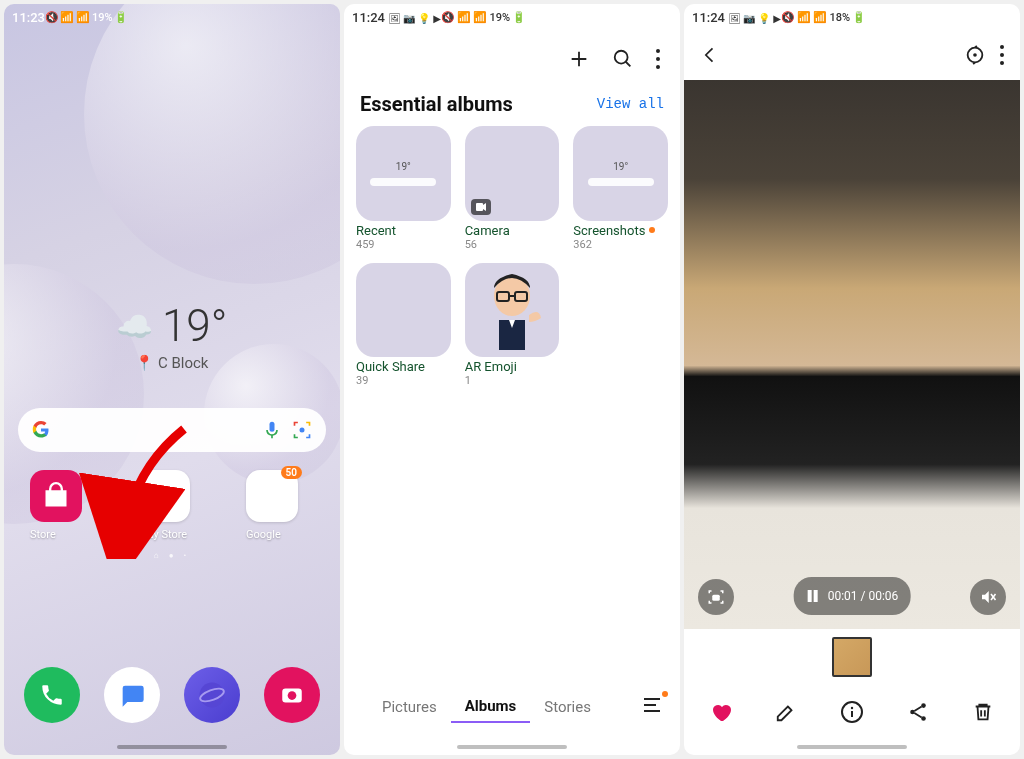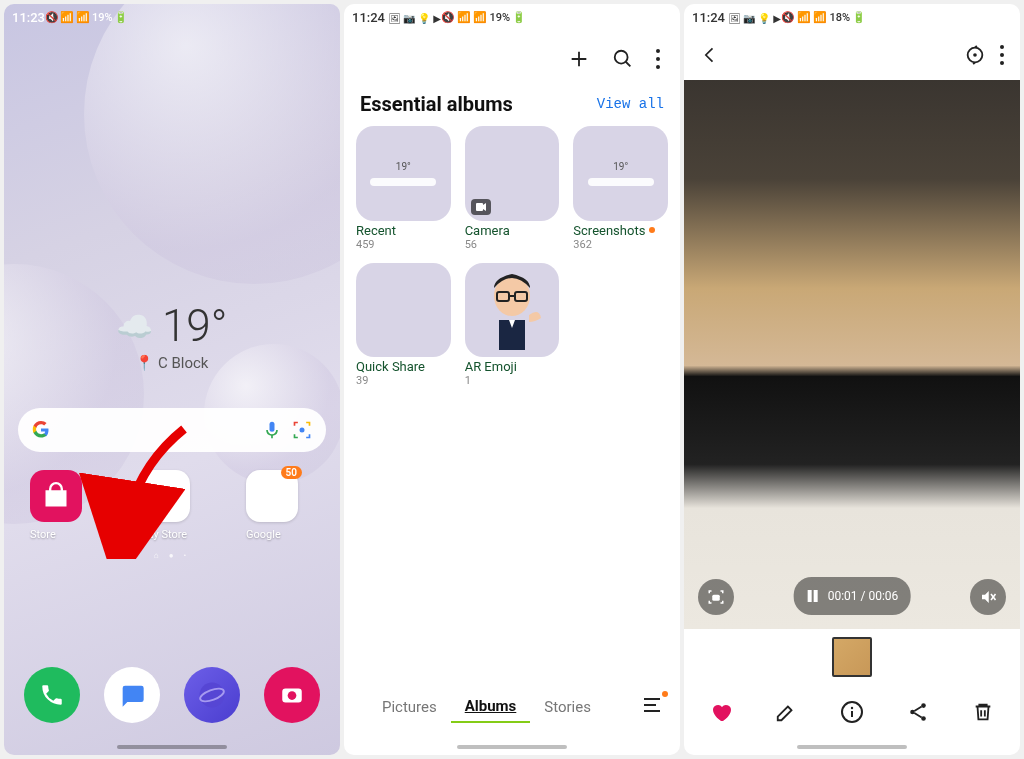--- a/index.html
+++ b/index.html
@@ -49,21 +49,21 @@
   .sec-title { font-size:20px; font-weight:700; color:#111;}
   .viewall { font-size:14px; color:#1a73e8; font-weight:500;font-family:Liberation Mono, monospace;}
   .albums { padding:0 12px; display:grid; grid-template-columns:repeat(3,1fr); gap:12px 14px;}
   .album .thumb { width:100%; aspect-ratio:1/1; border-radius:18px; background:#d8d4e6; position:relative; overflow:hidden;}
   .album .aname { font-size:13px; color:#14532d; margin-top:2px; display:flex; align-items:center; gap:4px;}
   .album .acount { font-size:11px; color:#888;}
   .dot-orange { width:6px; height:6px; background:#ff7b1a; border-radius:50%; display:inline-block;}
   .vid-badge { position:absolute; bottom:6px; left:6px; width:20px; height:16px; background:rgba(0,0,0,.6); border-radius:4px; display:flex; align-items:center; justify-content:center;}
   .tabs { margin-top:auto; display:flex; align-items:center; padding:14px 14px 22px; gap:0;}
   .tab { flex:0 0 auto; padding:6px 14px; font-size:15px; color:#777;}
-  .tab.active { color:#111; font-weight:700; border-bottom:2px solid #84cc16;text-decoration:underline;}
+  .tab.active { color:#111; font-weight:700; border-bottom:2px solid #8b5cf6;}
   .tabs-sp { flex:1;}
   .menu-ico { position:relative; padding:4px;}
   
   
   .p3-top { display:flex; align-items:center; padding:14px 16px; gap:14px;}
   .p3-top .sp { flex:1;}
   .photo-area { flex:1; background:linear-gradient(180deg,#3a3530 0%,#4a4238 18%,#c9a876 38%,#d4b896 52%,#111 54%,#222 70%,#e8e4dc 78%,#ece8e0 100%); position:relative;}
   .capture-btn { position:absolute; bottom:14px; left:14px; width:36px; height:36px; background:rgba(0,0,0,.45); border-radius:50%; display:flex; align-items:center; justify-content:center;}
   .mute-btn { position:absolute; bottom:14px; right:14px; width:36px; height:36px; background:rgba(0,0,0,.45); border-radius:50%; display:flex; align-items:center; justify-content:center;}
   .play-ctrl { position:absolute; bottom:14px; left:50%; transform:translateX(-50%); background:rgba(0,0,0,.45); border-radius:18px; padding:12px 12px; display:flex; align-items:center; gap:8px; color:#fff; font-size:12px;}

